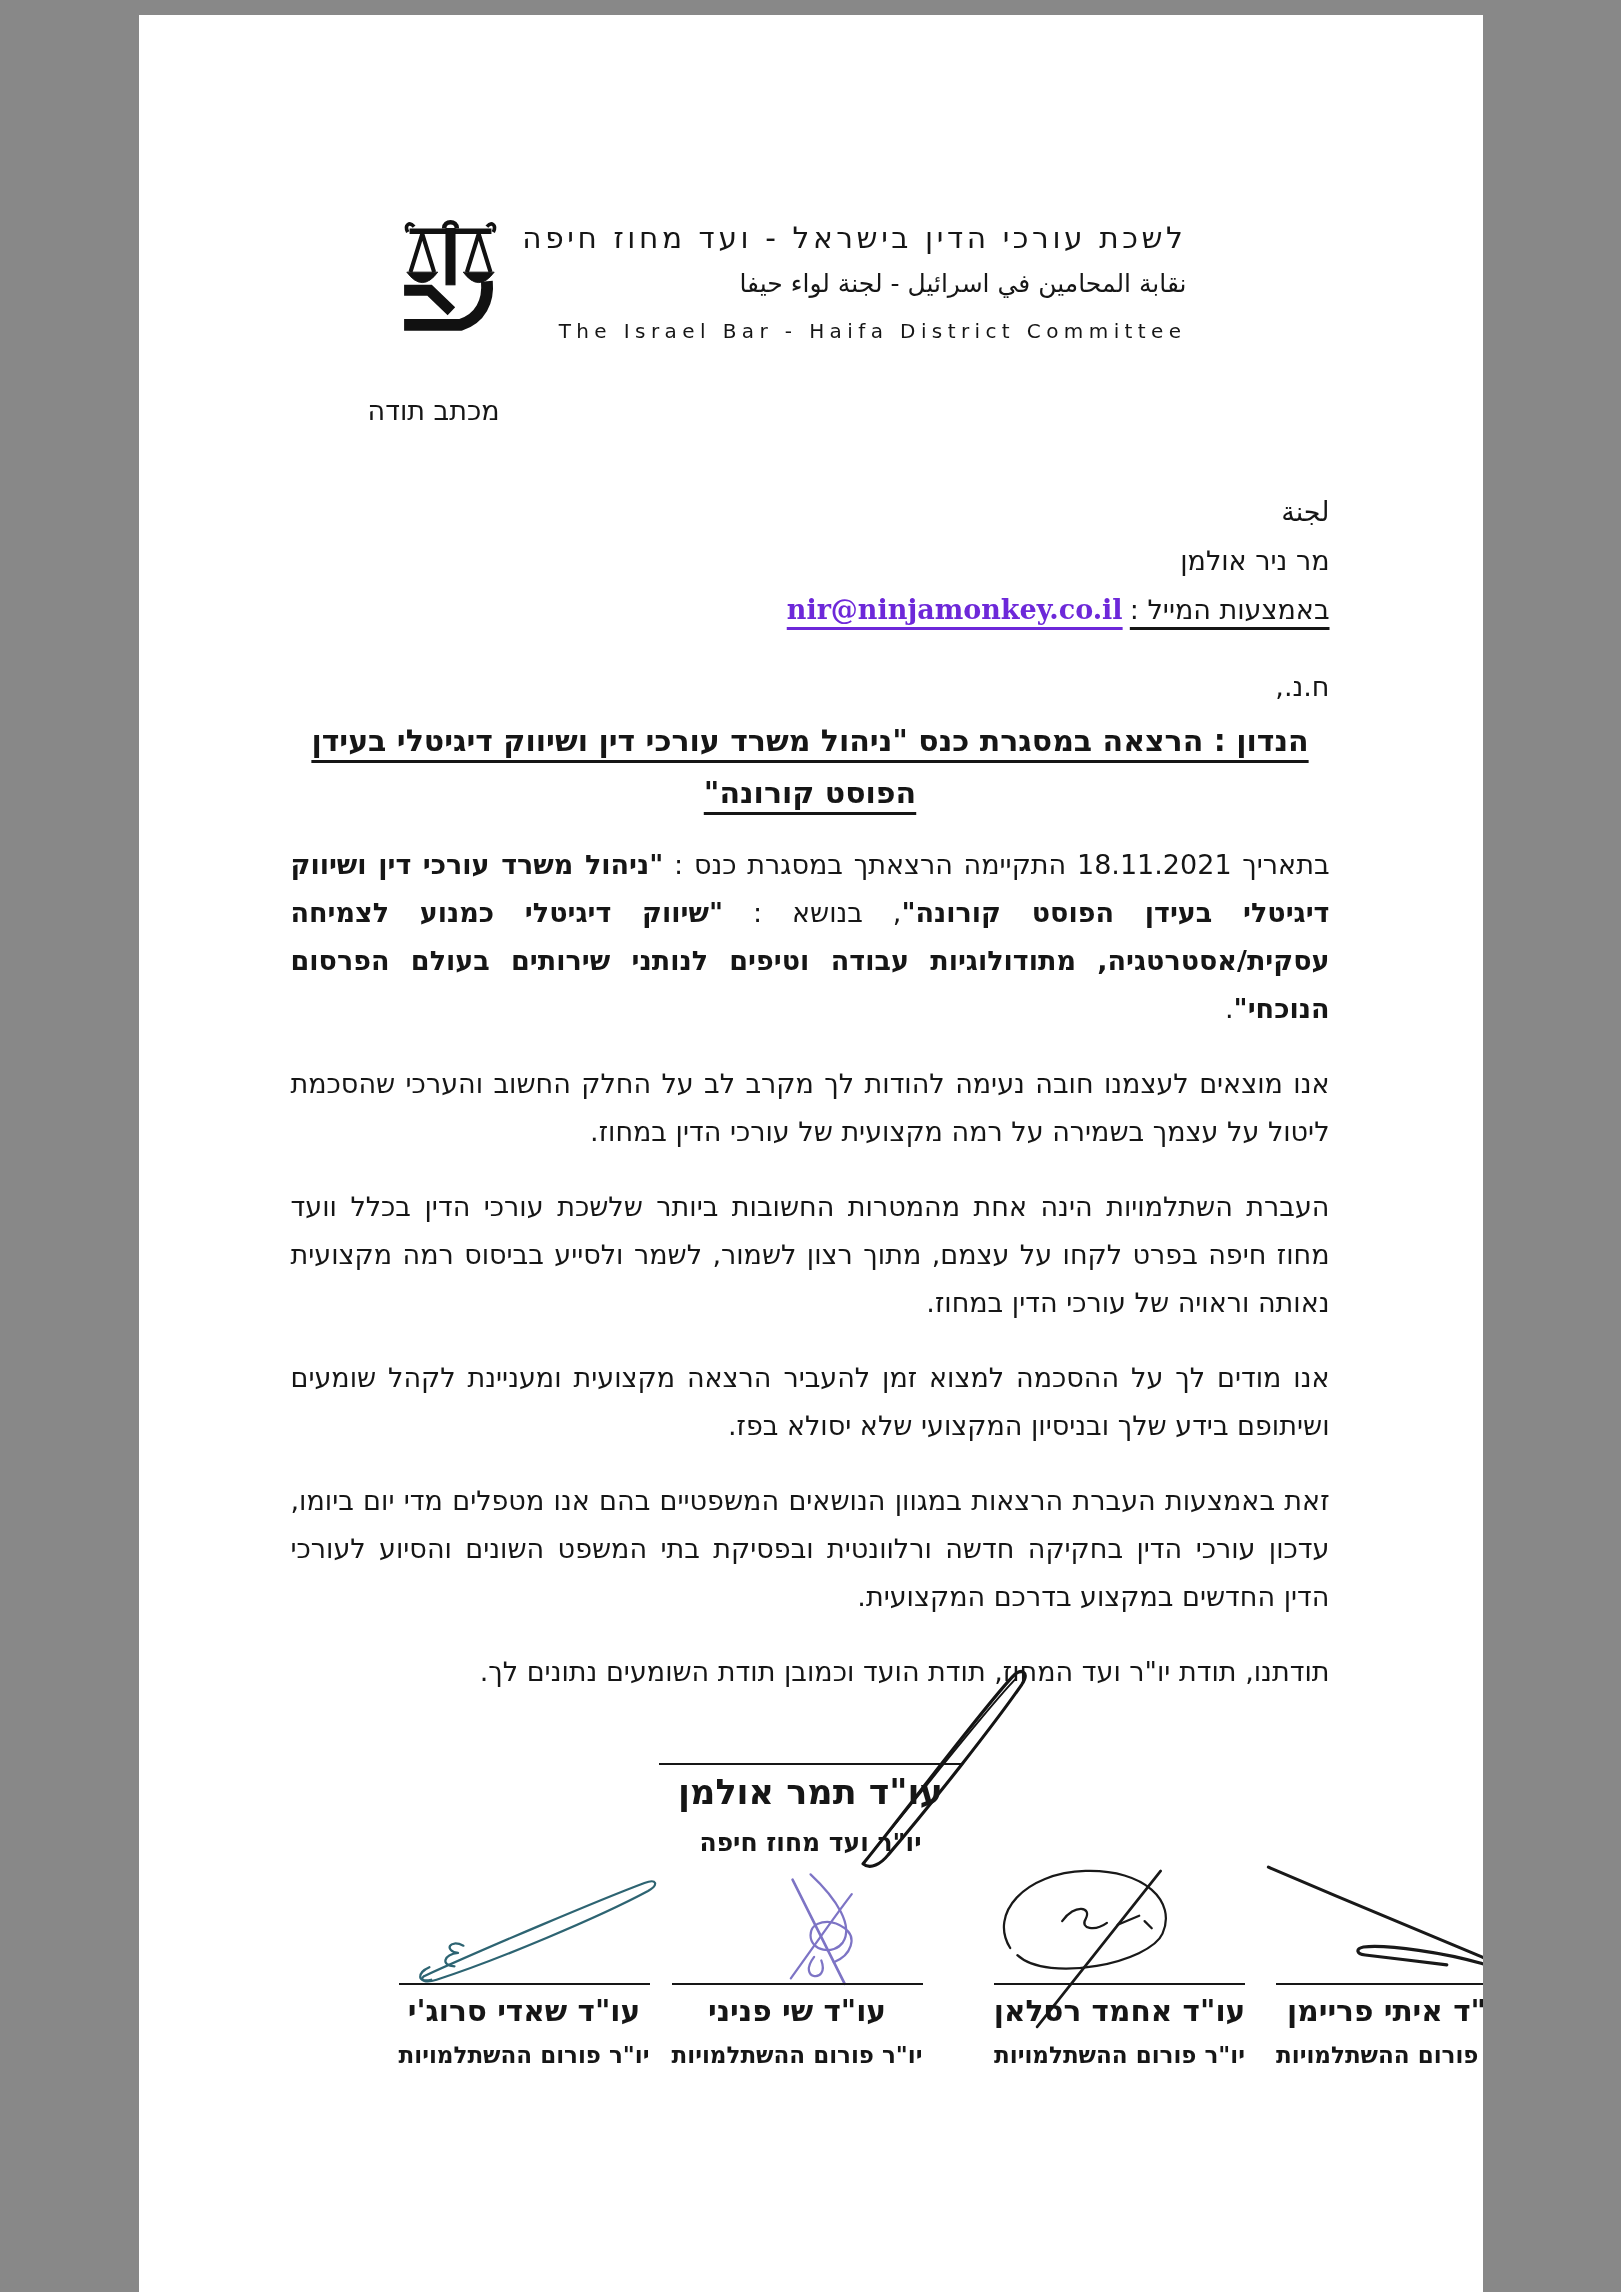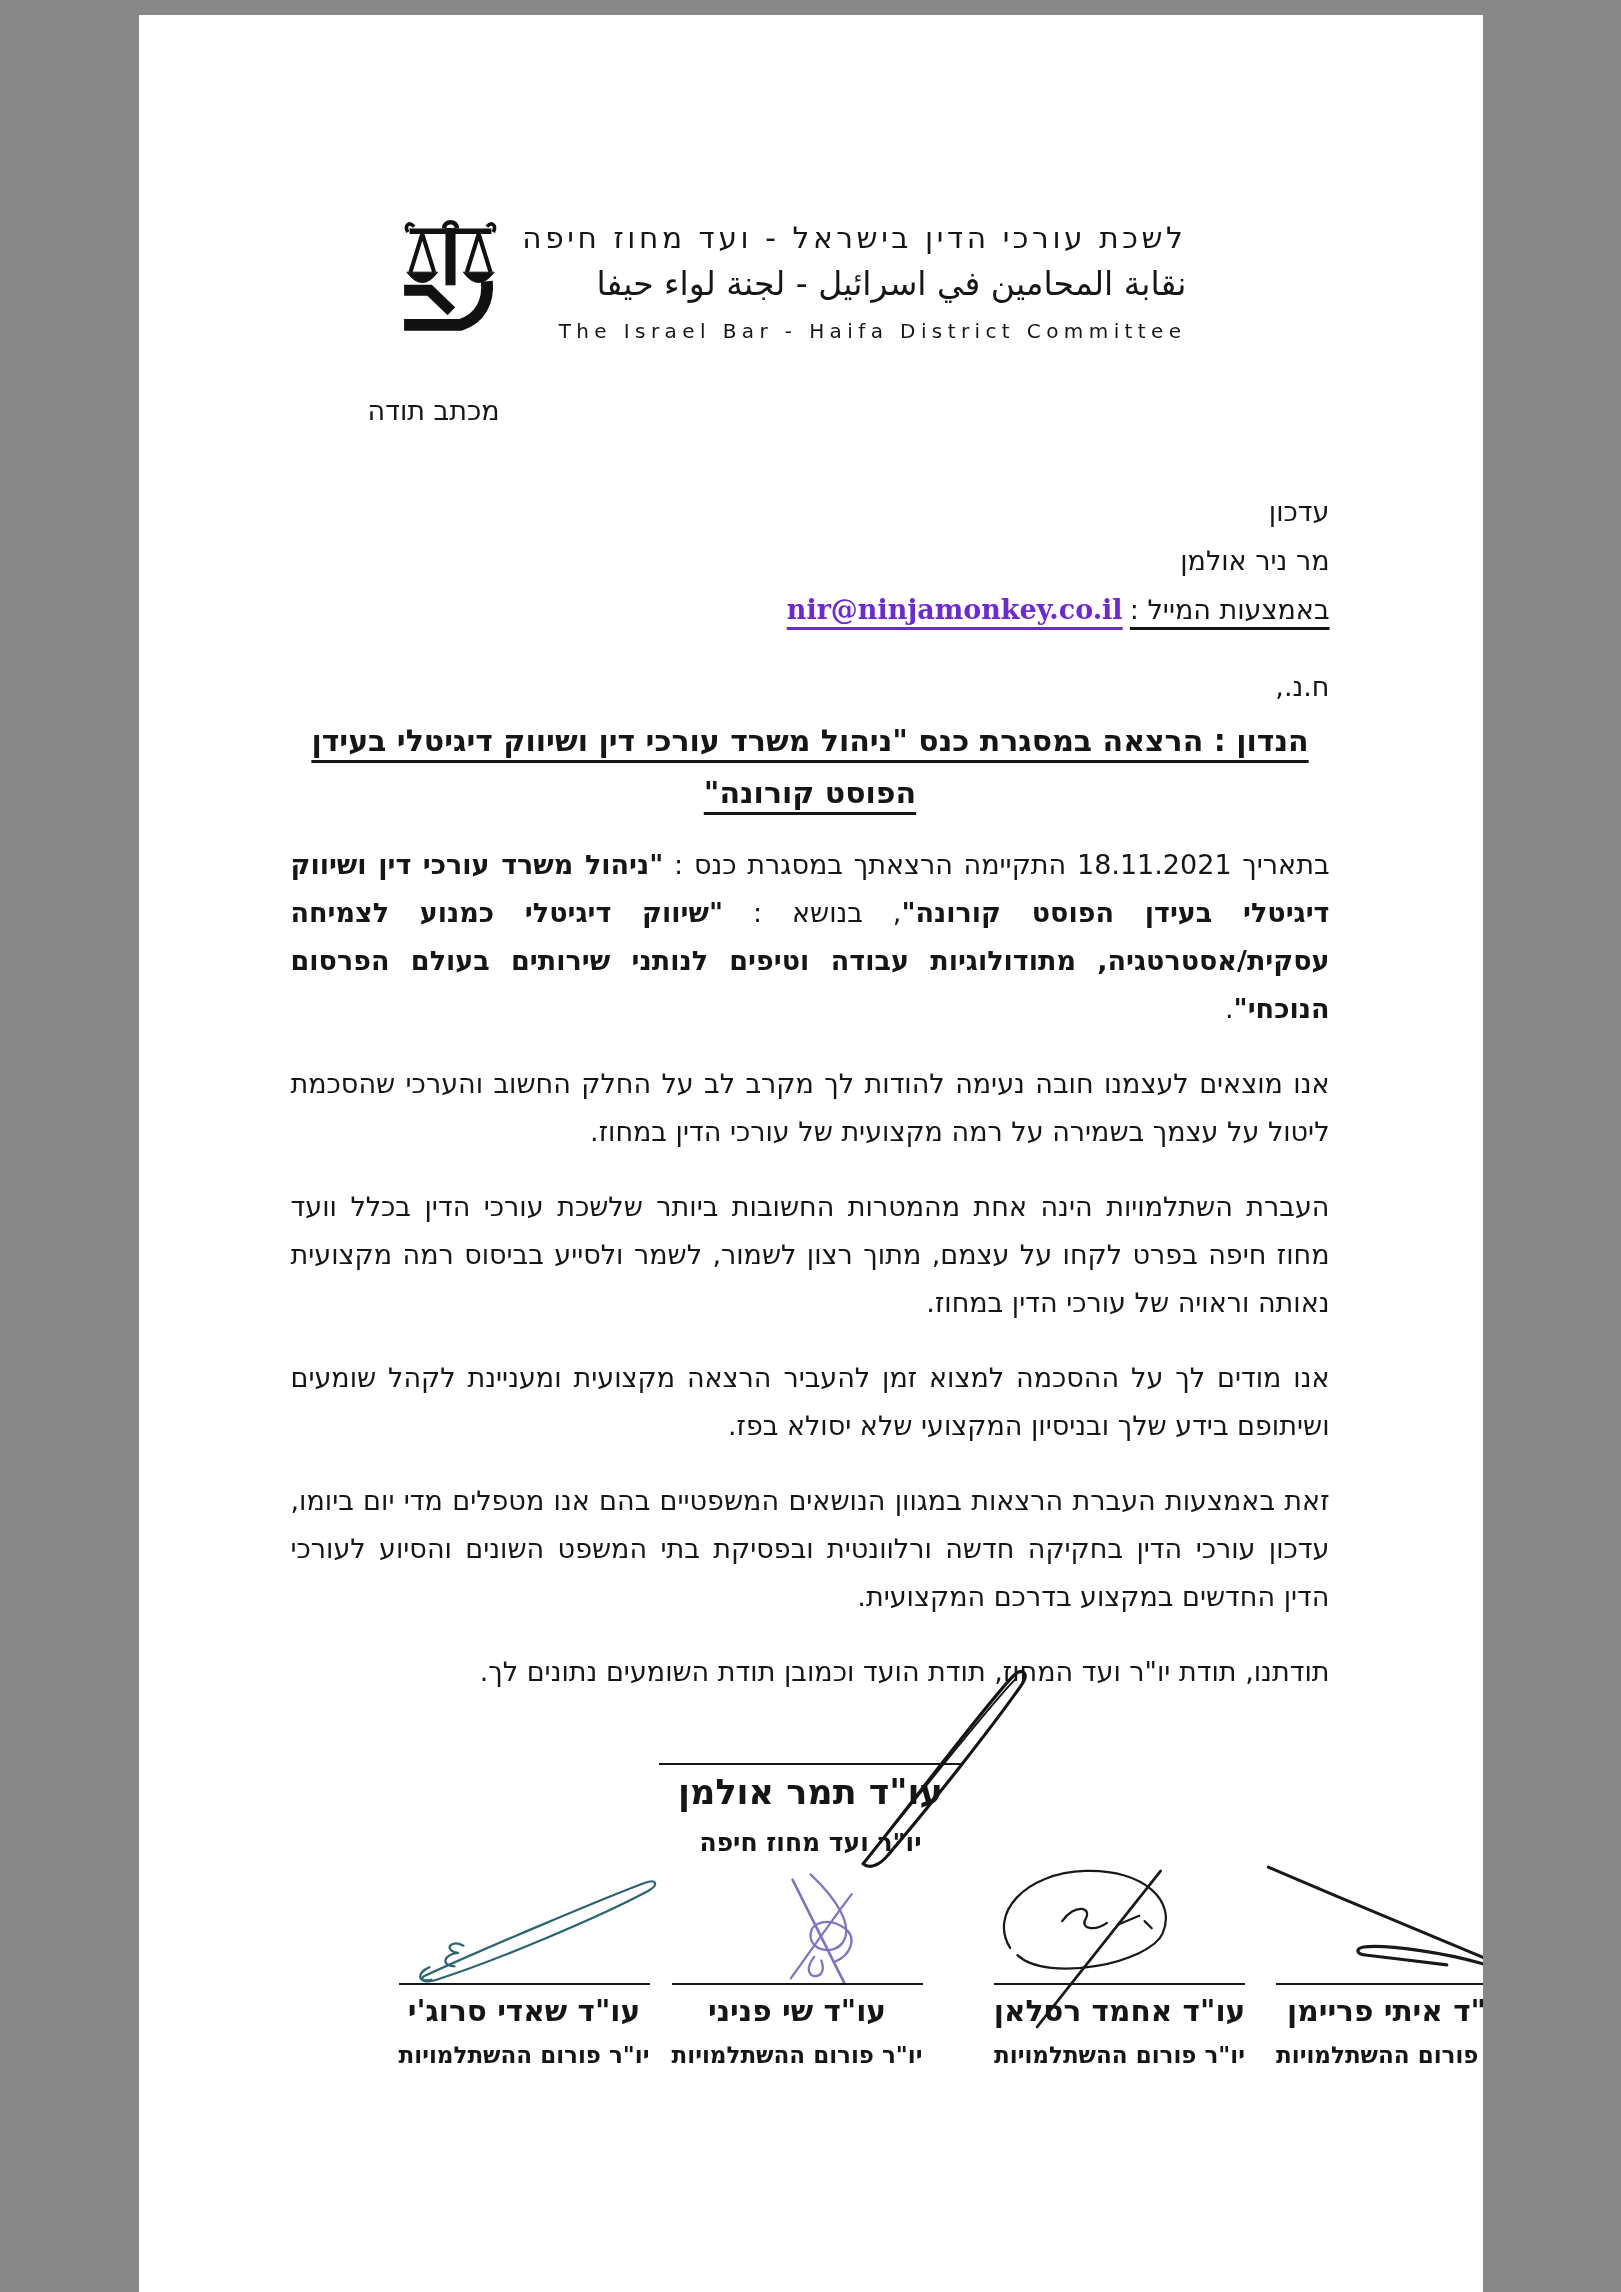--- a/index.html
+++ b/index.html
@@ -13,21 +13,21 @@
     direction:rtl;
     overflow:hidden;
   }
   
   .letterhead{
     position:absolute;top:202px;right:296px;
     display:flex;flex-direction:row;align-items:flex-start;gap:16px;
   }
   .head-text{text-align:right;white-space:nowrap;}
   .head-he{font-size:29.6px;letter-spacing:3.6px;line-height:43px;}
-  .head-ar{font-size:33px;letter-spacing:1.8px;line-height:47px;}
+  .head-ar{font-size:25px;letter-spacing:1.8px;line-height:47px;}
   .head-en{font-size:20px;letter-spacing:5.4px;line-height:48px;direction:ltr;}
   .logo{width:111px;height:133px;flex:0 0 auto;}
   
   .doc-label{position:absolute;left:229px;top:380px;font-size:27px;direction:rtl;}
   .recipient{position:absolute;right:153px;top:480px;font-size:27px;text-align:right;}
   .recipient .line{margin-bottom:15px;line-height:34px;}
   .via{
     text-decoration:underline;
     text-decoration-thickness:2.7px;
     text-underline-offset:8px;
@@ -105,21 +105,21 @@
       <path d="M92 18 L79 60 M92 18 L105 60" fill="none" stroke-width="4.5"></path>
       <path d="M75 60 Q92 83 109 60 Z" fill="#111" stroke-width="1"></path>
       <path d="M10 80 L38 80 L62 103" fill="none" stroke-width="12"></path>
       <path d="M101 70 C103 92 94 111 72 118 L10 118" fill="none" stroke-width="13"></path>
     </svg>
   </header>
 
   <div class="doc-label">מכתב תודה</div>
 
   <div class="recipient">
-    <div class="line">עדכון</div>
+    <div class="line">لجنة</div>
     <div class="line">מר ניר אולמן</div>
     <div class="line">
       <span class="via">באמצעות המייל :</span><a class="email">nir@ninjamonkey.co.il</a>
     </div>
   </div>
 
   <div class="salutation">ח.נ.,</div>
 
   <div class="subject">הנדון : הרצאה במסגרת כנס "ניהול משרד עורכי דין ושיווק דיגיטלי בעידן הפוסט קורונה"</div>
 

